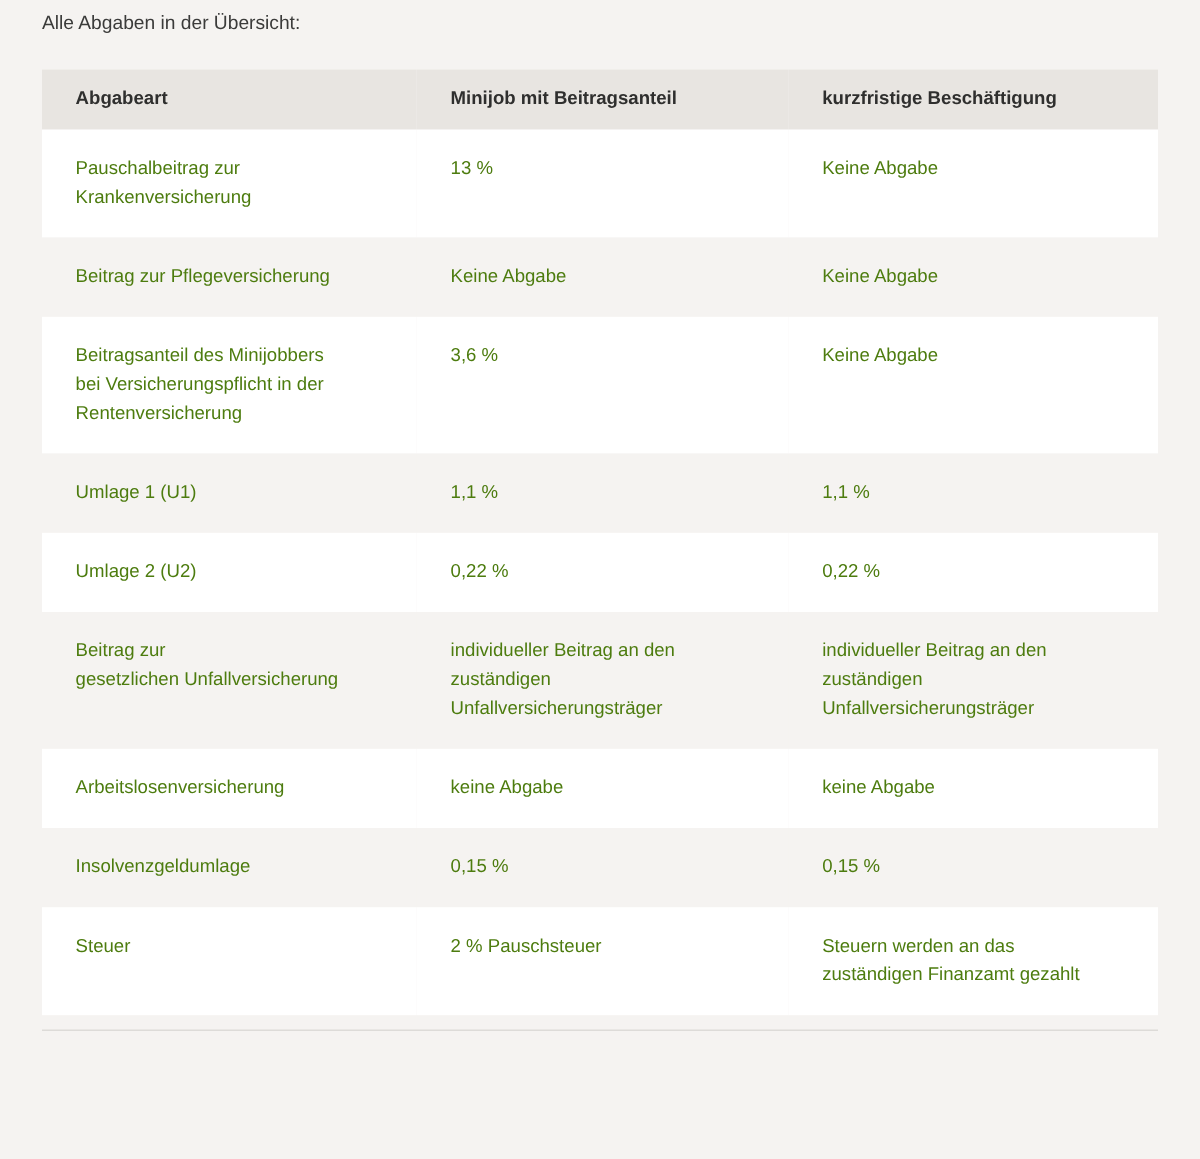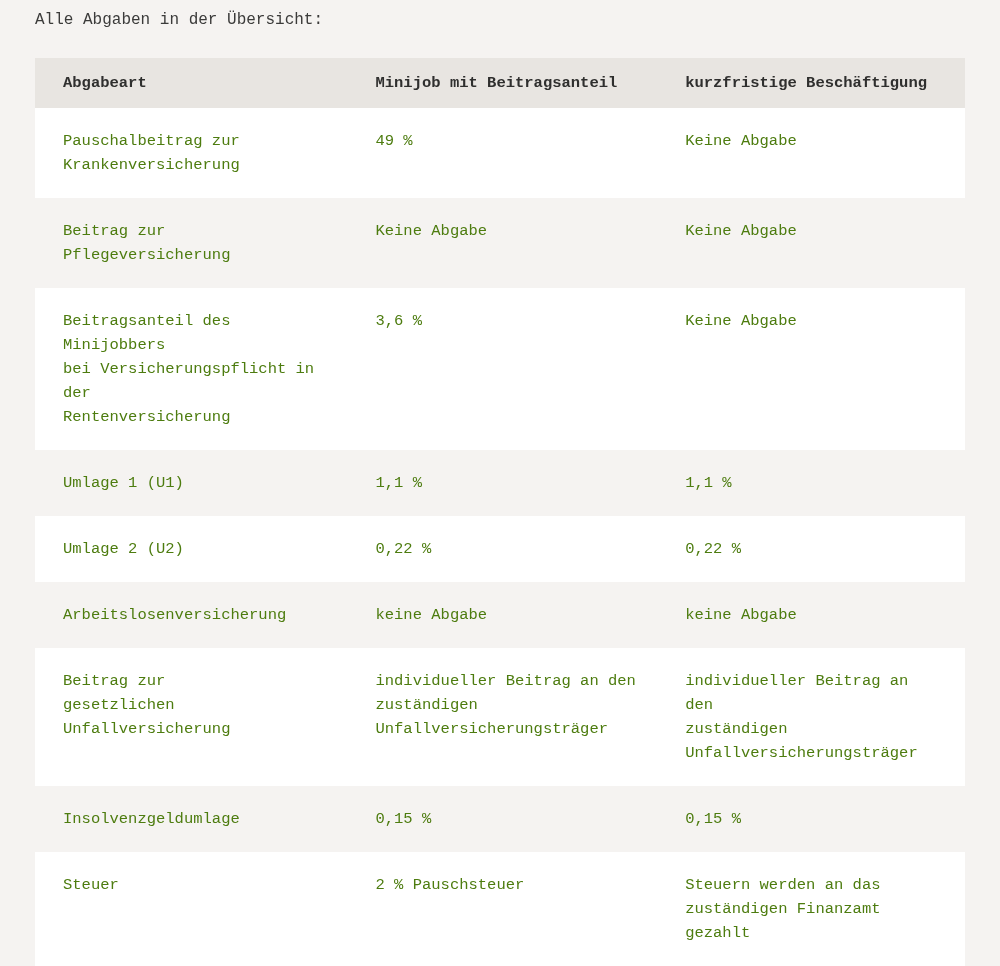--- a/index.html
+++ b/index.html
@@ -10,21 +10,20 @@
     overflow: hidden;
     background: #f5f3f1;
     font-family: "Liberation Sans", sans-serif;
     color: #3b3b3a;
   }
 
   .page {
     width: 1000px;
     height: 966px;
     position: relative;
-    font-family: Liberation Mono, monospace;
   }
 
   .intro {
     font-size: 16px;
     line-height: 22px;
     padding: 9px 0 0 35px;
     color: #3b3b3a;
   }
 
   .abgaben-table {
@@ -83,21 +82,21 @@
       <tr>
         <th>Abgabeart</th>
         <th>Minijob mit Beitragsanteil</th>
         <th>kurzfristige Beschäftigung</th>
       </tr>
     </thead>
     <tbody>
       <tr>
         <td>Pauschalbeitrag zur
 Krankenversicherung</td>
-        <td>49 %</td>
+        <td>13 %</td>
         <td>Keine Abgabe</td>
       </tr>
       <tr>
         <td>Beitrag zur Pflegeversicherung</td>
         <td>Keine Abgabe</td>
         <td>Keine Abgabe</td>
       </tr>
       <tr>
         <td>Beitragsanteil des Minijobbers
 bei Versicherungspflicht in der
@@ -109,33 +108,33 @@
         <td>Umlage 1 (U1)</td>
         <td>1,1 %</td>
         <td>1,1 %</td>
       </tr>
       <tr>
         <td>Umlage 2 (U2)</td>
         <td>0,22 %</td>
         <td>0,22 %</td>
       </tr>
       <tr>
-        <td>Arbeitslosenversicherung</td>
-        <td>keine Abgabe</td>
-        <td>keine Abgabe</td>
-      </tr>
-      <tr>
         <td>Beitrag zur
 gesetzlichen Unfallversicherung</td>
         <td>individueller Beitrag an den
 zuständigen
 Unfallversicherungsträger</td>
         <td>individueller Beitrag an den
 zuständigen
 Unfallversicherungsträger</td>
+      </tr>
+      <tr>
+        <td>Arbeitslosenversicherung</td>
+        <td>keine Abgabe</td>
+        <td>keine Abgabe</td>
       </tr>
       <tr>
         <td>Insolvenzgeldumlage</td>
         <td>0,15 %</td>
         <td>0,15 %</td>
       </tr>
       <tr>
         <td>Steuer</td>
         <td>2 % Pauschsteuer</td>
         <td>Steuern werden an das

